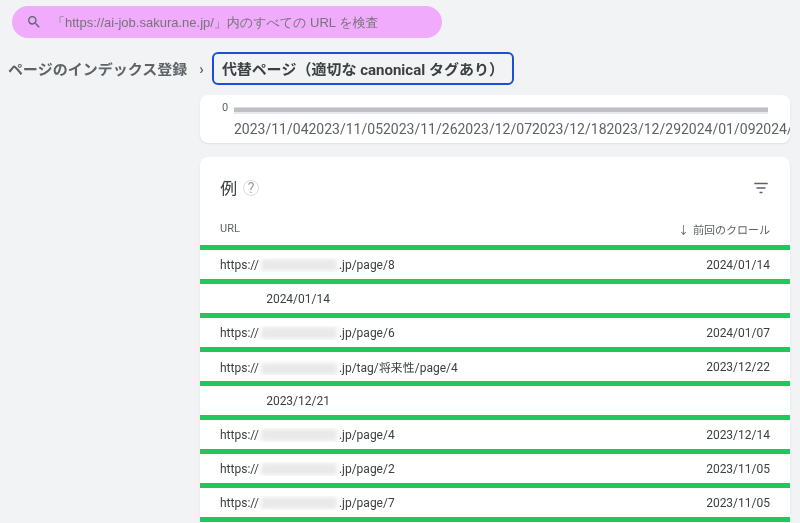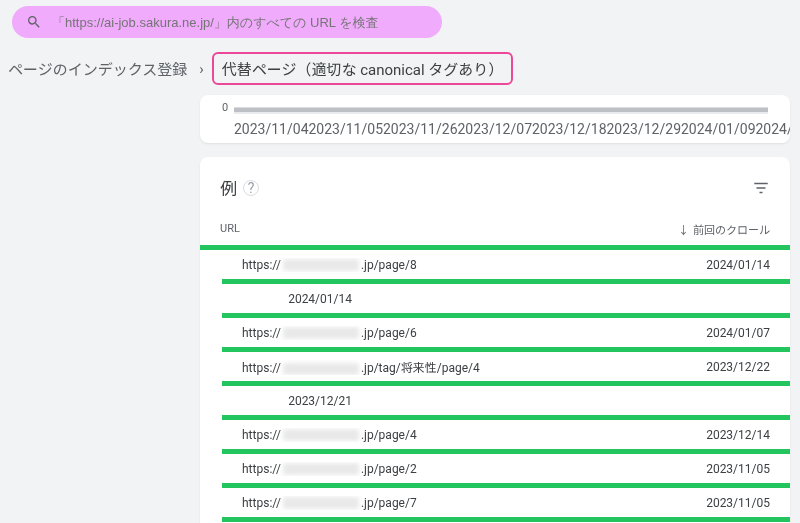--- a/index.html
+++ b/index.html
@@ -23,26 +23,26 @@
     width: 430px;
   }
   .searchbar svg { flex: 0 0 auto; }
   .search-input {
     border: none; background: transparent; outline: none;
     font-size: 13px; color: #5f6368; margin-left: 10px; width: 100%;
   }
   .breadcrumb {
     display: flex; align-items: center;
     margin: 14px 16px 10px 4px;
-    font-size: 15px; color: #5f6368;
+    font-size: 15px; color: #5f6368; font-weight: bold;
   }
   .breadcrumb .crumb-link { color: #5f6368; cursor: pointer; padding: 2px 4px; }
   .breadcrumb .sep { margin: 0 8px; color: #5f6368; }
   .crumb-current {
-    border: 2px solid #ec4899;
+    border: 2px solid #1d4ed8;
     border-radius: 6px;
     padding: 4px 8px;
     color: #3c4043;
   }
   .chart-area {
     background: #fff;
     border-radius: 8px;
     margin: 0 10px 14px 200px;
     box-shadow: 0 1px 2px rgba(60,64,67,.1);
     padding: 10px 22px 8px 22px;
@@ -77,21 +77,21 @@
   }
   .card-title { font-size: 17px; color: #3c4043; display: flex; align-items: center; gap: 6px; }
   .help-icon { color: #9aa0a6; font-size: 14px; border: 1px solid #dadce0; border-radius: 50%; width: 16px; height: 16px; display: inline-flex; align-items: center; justify-content: center; }
   .filter-icon { color: #5f6368; cursor: pointer; }
   .thead, .trow {
     display: flex; align-items: center;
     padding: 0 20px;
     border-bottom: 5px solid #22c55e;
   }
   .thead { height: 38px; font-size: 11px; color: #5f6368; }
-  .trow { height: 34px; font-size: 12px; color: #3c4043; margin-left: 22px; }
+  .trow { height: 34px; font-size: 12px; color: #3c4043; }
   .col-url { flex: 1 1 auto; overflow: hidden; white-space: nowrap; text-overflow: ellipsis; }
   .col-date { flex: 0 0 110px; text-align: right; }
   .thead .col-date { display: flex; align-items: center; justify-content: flex-end; gap: 4px; }
   .blur-span {
     display: inline-block; width: 76px; height: 12px;
     background: #e9e9e9; border-radius: 2px; filter: blur(2px);
     vertical-align: middle; margin: 0 2px;
   }
   .pager {
     display: flex; align-items: center; justify-content: flex-end;

